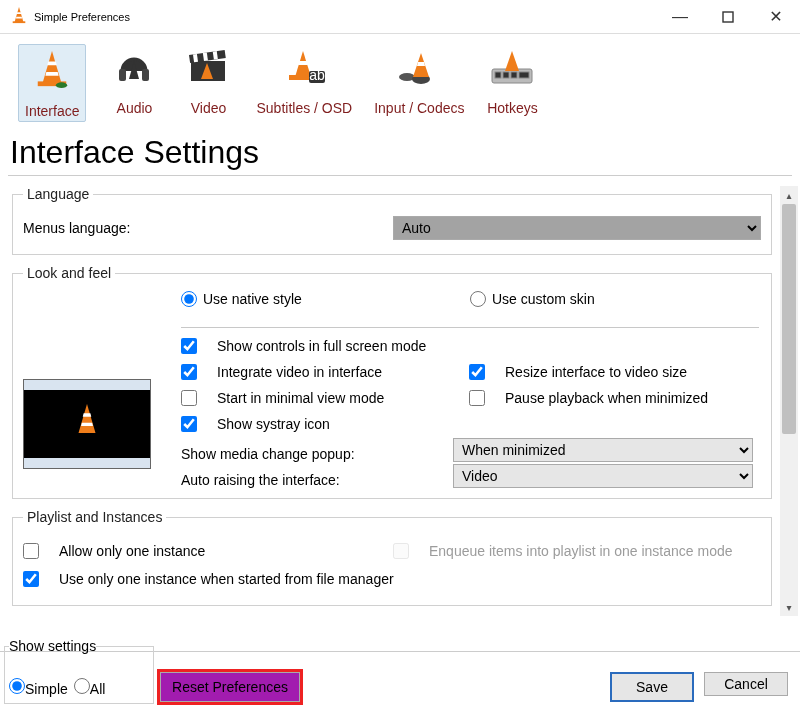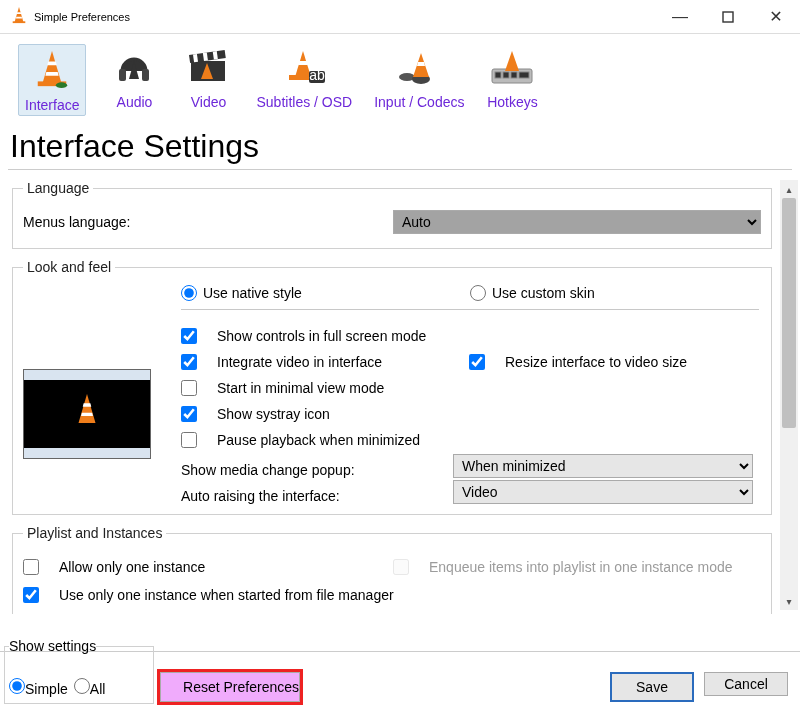--- a/index.html
+++ b/index.html
@@ -5,55 +5,55 @@
 * { box-sizing: border-box; margin: 0; padding: 0; font-family: "Segoe UI", Tahoma, sans-serif; font-size: 14px; }
 body { background: #fff; width: 800px; height: 713px; overflow: hidden; }
 
 .titlebar { height: 34px; display: flex; align-items: center; border-bottom: 1px solid #ddd; }
 .titlebar .icon { margin: 0 6px 0 10px; }
 .titlebar .title { flex: 1; font-size: 11px; }
 .titlebar .winbtn { width: 48px; height: 34px; display: flex; align-items: center; justify-content: center; font-size: 16px; color:#333; }
 
 .tabs { display: flex; gap: 22px; padding: 10px 18px 6px 18px; }
 .tab { text-align: center; cursor: default; }
-.tab .tabicon { width: 52px; height: 46px; margin: 0 auto 4px auto; display:flex; align-items:center; justify-content:center;}
+.tab .tabicon { width: 52px; height: 46px; margin: 0 auto 10px auto; display:flex; align-items:center; justify-content:center;}
 .tab.selected { background: #e0edf6; border: 1px solid #b5cde0; border-radius: 2px; padding: 2px 6px; }
-.tab .label { font-size: 14px; color:#6d28d9; }
+.tab .label { font-size: 14px; color:#7f1d1d; }
 
 h1.pageheading { font-size: 32px; font-weight: 400; margin: 6px 10px 4px 10px; }
 .hr { border: none; border-top: 1px solid #ccc; margin: 2px 8px 6px 8px; }
 
 .scrollarea { position: relative; margin: 0 0 0 8px; height: 438px; overflow: hidden; }
 .scrollbar { position:absolute; right:2px; top:4px; width:18px; height:430px; }
 .scrollbar .up, .scrollbar .down { width:18px; height:18px; background:#f0f0f0; display:flex; align-items:center; justify-content:center; font-size:10px; color:#555; }
 .scrollbar .track { width:18px; height:394px; background:#f0f0f0; position:relative; }
 .scrollbar .thumb { width:14px; margin-left:2px; height:230px; background:#c0c0c0; border-radius:2px; }
 
 fieldset.group { border:1px solid #d0d0d0; margin: 4px 28px 10px 4px; padding: 10px 10px 10px 10px; }
 fieldset.group > legend { font-size:14px; color:#222; padding:0 4px; }
 
 .row { display:flex; align-items:center; margin:4px 0; }
 .row .lab { width: 370px; }
 select.combo { flex:1; height:24px; background:#a3a3a3; border:1px solid #aaa; font-size:14px; padding:0 4px; }
 select.combo2 { width: 300px; height:24px; background:#e6e6e6; border:1px solid #aaa; font-size:14px; padding:0 4px; }
 
 .lookgrid { display:grid; grid-template-columns: 150px 280px 290px; gap: 2px 8px; align-items:center;}
 .lookgrid .previewcell { grid-row: 3 / span 5; }
-.radiobar { grid-column: 2 / span 2; display:flex; border-bottom:1px solid #c8c8c8; padding-bottom:8px; margin-bottom:12px;}
+.radiobar { grid-column: 2 / span 2; display:flex; border-bottom:1px solid #c8c8c8; padding-bottom:20px; margin-bottom:4px;}
 .radiobar label { flex:1; display:flex; align-items:center; gap:6px;}
 .cbox { display:flex; align-items:center; gap:20px; padding:4px 0;}
 input[type=checkbox], input[type=radio] { width:16px; height:16px; }
 input[type=checkbox].disabled { opacity:.5; }
 .comborow { display:flex; align-items:flex-end; gap:8px; grid-column:2 / span 2;}
 .comborow .clab { width:264px;}
 
 .footer { position:absolute; bottom:0; left:0; right:0; border-top:1px solid #ccc; height:62px; }
 .footer fieldset.showset { position:absolute; left:4px; top:-14px; border:1px solid #d0d0d0; width:150px; height:66px; padding-top:24px; padding-left:4px;}
 .footer fieldset.showset .radios { display:flex; gap:6px; align-items:center;}
-.footer .reset { position:absolute; left:160px; top:20px; width:140px; height:30px; background:#f0abfc; border:1px solid #aaa; outline:3px solid #e22;text-align:right; }
+.footer .reset { position:absolute; left:160px; top:20px; width:140px; height:30px; background:#a21caf; border:1px solid #aaa; outline:3px solid #e22; }
 .footer .save { position:absolute; right:106px; top:20px; width:84px; height:30px; background:#e6e6e6; border:2px solid #2a6bbd; }
 .footer .cancel { position:absolute; right:12px; top:20px; width:84px; height:24px; background:#e6e6e6; border:1px solid #aaa; }
 
 .preview { width:128px; height:90px; border:1px solid #666; background:#000; position:relative;}
 .preview .bar { position:absolute; left:0; right:0; height:10px; background:#d9e4f0;}
 .preview .bar.top{top:0;} .preview .bar.bot{bottom:0;}
 .preview .cone { position:absolute; left:48px; top:24px;}
 svg.cone path.body{fill:#ef7d1a;} svg.cone path.stripe{fill:#fff;}
 svg.headphones path{fill:#333;} svg.headphones .pad{fill:#444;}
 svg.clapper rect{fill:#333;} svg.clapper .mark{fill:#fff;}
@@ -211,28 +211,28 @@
         </div>
       <div class="cbox">
           <input type="checkbox" checked="" style="">
           <span>Resize interface to video size</span>
         </div>
 
       <div class="cbox">
           <input type="checkbox" style="">
           <span>Start in minimal view mode</span>
         </div>
-      <div class="cbox" style="grid-column:2/span 2;">
-          <input type="checkbox" checked="" style="">
-          <span>Show systray icon</span>
-        </div>
-
       <div class="cbox">
           <input type="checkbox" style="">
           <span>Pause playback when minimized</span>
+        </div>
+
+      <div class="cbox" style="grid-column:2/span 2;">
+          <input type="checkbox" checked="" style="">
+          <span>Show systray icon</span>
         </div>
 
       <div class="comborow">
         <span class="clab">Show media change popup:</span>
         <select class="combo2"><option>When minimized</option></select>
       </div>
       <div class="comborow">
         <span class="clab">Auto raising the interface:</span>
         <select class="combo2"><option>Video</option></select>
       </div>

